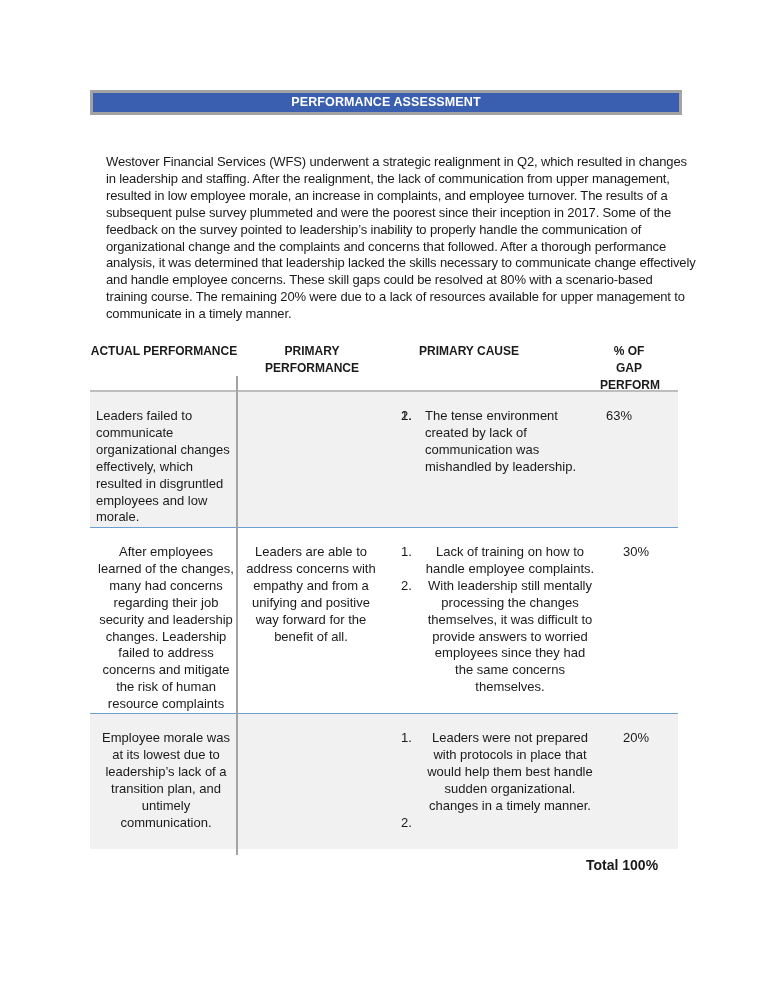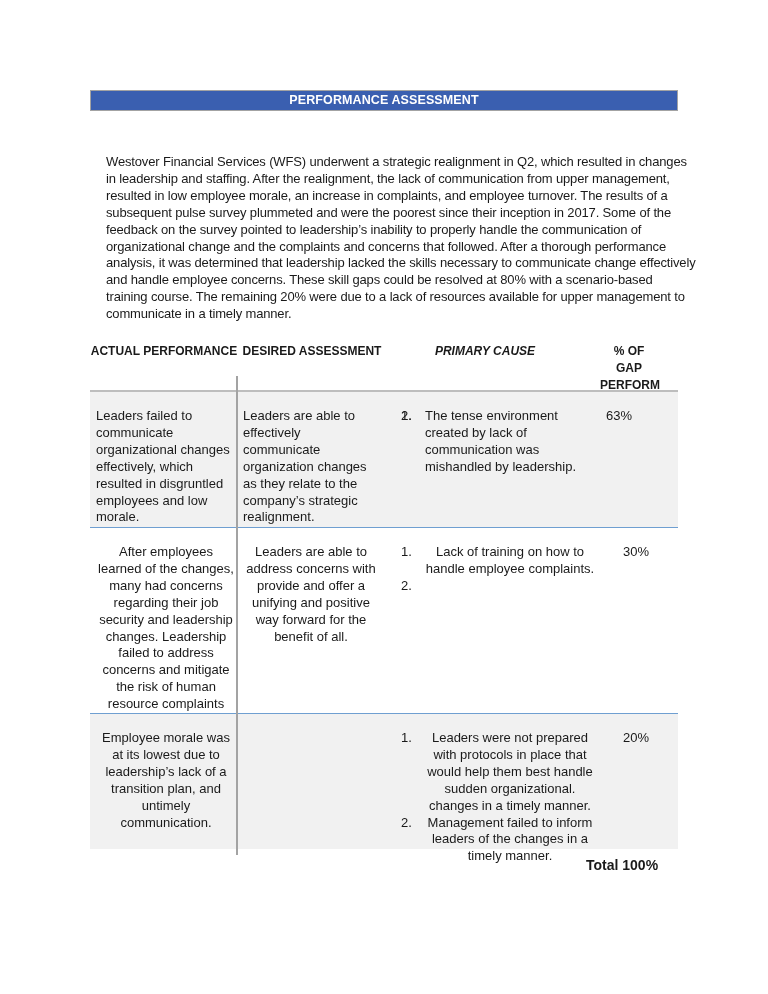--- a/index.html
+++ b/index.html
@@ -4,40 +4,40 @@
   <style>
     html, body { margin: 0; padding: 0; }
     body {
       width: 768px; height: 994px; background: #ffffff; position: relative;
       font-family: "Liberation Sans", sans-serif; color: #1a1a1a;
       overflow: hidden;
     }
     .page { position: absolute; left: 0; top: 0; width: 768px; height: 994px; }
     .title-bar {
       position: absolute; left: 90px; top: 90px; width: 586px; height: 19px;
-      background: #3a5fb0; border: 1px solid #a3a3a3;
+      background: #3a5fb0; border: 3px solid #a3a3a3;
       color: #ffffff; font-weight: bold; font-size: 12.5px;
       text-align: center; line-height: 19px; letter-spacing: 0.1px;
     }
     .intro {
       position: absolute; left: 90px; top: 138px; width: 590px;
       font-size: 13px; line-height: 16.9px; margin: 16px;
       letter-spacing: -0.15px;
     }
     .table {
       position: absolute; left: 90px; top: 330px; width: 588px; margin-top: 13px;
     }
     .thead { position: relative; height: 47px; }
     .th {
       position: absolute; top: 0; font-weight: bold; font-size: 12px;
       line-height: 16.8px; text-align: center;
     }
     .th.c1 { left: 0; width: 148px; }
     .th.c2 { left: 152px; width: 140px; }
-    .th.c3 { left: 320px; width: 150px; font-style: italic; }
+    .th.c3 { left: 304px; width: 150px; }
     .th.c4 { left: 510px; width: 58px; }
     .tbody { position: absolute; left: 0; top: 47px; width: 588px; border-top: 2px solid #bdbdbd; }
     .row { position: relative; width: 588px; }
     .row.shaded { background: #f1f1f1; }
     .row.sep { border-top: 1px solid #6f9fd1; text-align: center; }
     .cell { position: absolute; top: 16px; font-size: 13px; line-height: 16.9px; }
     .cell.c1 { left: 6px; width: 140px; }
     .cell.c2 { left: 153px; width: 136px; }
     .cell.c3 { left: 300px; width: 205px; }
     .cell.c4 { left: 516px; width: 60px; }
@@ -57,57 +57,56 @@
 <body>
 
 <div class="page">
   <div class="title-bar">PERFORMANCE ASSESSMENT</div>
 
   <p class="intro">Westover Financial Services (WFS) underwent a strategic realignment in Q2, which resulted in changes in leadership and staffing. After the realignment, the lack of communication from upper management, resulted in low employee morale, an increase in complaints, and employee turnover. The results of a subsequent pulse survey plummeted and were the poorest since their inception in 2017. Some of the feedback on the survey pointed to leadership’s inability to properly handle the communication of organizational change and the complaints and concerns that followed. After a thorough performance analysis, it was determined that leadership lacked the skills necessary to communicate change effectively and handle employee concerns. These skill gaps could be resolved at 80% with a scenario-based training course. The remaining 20% were due to a lack of resources available for upper management to communicate in a timely manner.</p>
 
   <div class="table">
     <div class="thead">
       <div class="th c1">ACTUAL PERFORMANCE</div>
-      <div class="th c2">DESIRED ASSESSMENT</div>
+      <div class="th c2">PRIMARY PERFORMANCE</div>
       <div class="th c3">PRIMARY CAUSE</div>
       <div class="th c4">% OF GAP PERFORM ANCE</div>
     </div>
 
     <div class="tbody">
 
       <div class="row shaded" style="height:135px">
         <div class="cell c1">Leaders failed to communicate organizational changes effectively, which resulted in disgruntled employees and low morale.</div>
-        <div class="cell c2">Leaders are able to effectively communicate organization changes as they relate to the company’s strategic realignment.</div>
         <div class="cell c3">
           <ul class="causes">
             <li><span class="num">1.</span></li>
             <li><span class="num">2.</span><span>The tense environment created by lack of communication was mishandled by leadership.</span></li>
           </ul>
         </div>
         <div class="cell c4">63%</div>
       </div>
 
       <div class="row sep" style="height:185px">
         <div class="cell c1">After employees learned of the changes, many had concerns regarding their job security and leadership changes. Leadership failed to address concerns and mitigate the risk of human resource complaints and turnover.</div>
-        <div class="cell c2">Leaders are able to address concerns with provide and offer a unifying and positive way forward for the benefit of all.</div>
+        <div class="cell c2">Leaders are able to address concerns with empathy and from a unifying and positive way forward for the benefit of all.</div>
         <div class="cell c3">
           <ul class="causes">
             <li><span class="num">1.</span><span>Lack of training on how to handle employee complaints.</span></li>
-            <li><span class="num">2.</span></li>
+            <li><span class="num">2.</span><span>With leadership still mentally processing the changes themselves, it was difficult to provide answers to worried employees since they had the same concerns themselves.</span></li>
           </ul>
         </div>
         <div class="cell c4">30%</div>
       </div>
 
       <div class="row shaded sep" style="height:135px">
         <div class="cell c1">Employee morale was at its lowest due to leadership’s lack of a transition plan, and untimely communication.</div>
         <div class="cell c3">
           <ul class="causes">
             <li><span class="num">1.</span><span>Leaders were not prepared with protocols in place that would help them best handle sudden organizational. changes in a timely manner.</span></li>
-            <li><span class="num">2.</span><span>Management failed to inform leaders of the changes in a timely manner.</span></li>
+            <li><span class="num">2.</span></li>
           </ul>
         </div>
         <div class="cell c4">20%</div>
       </div>
     </div>
   </div>
 
   <div class="vdiv"></div>
 
   <div class="total">Total 100%</div>

